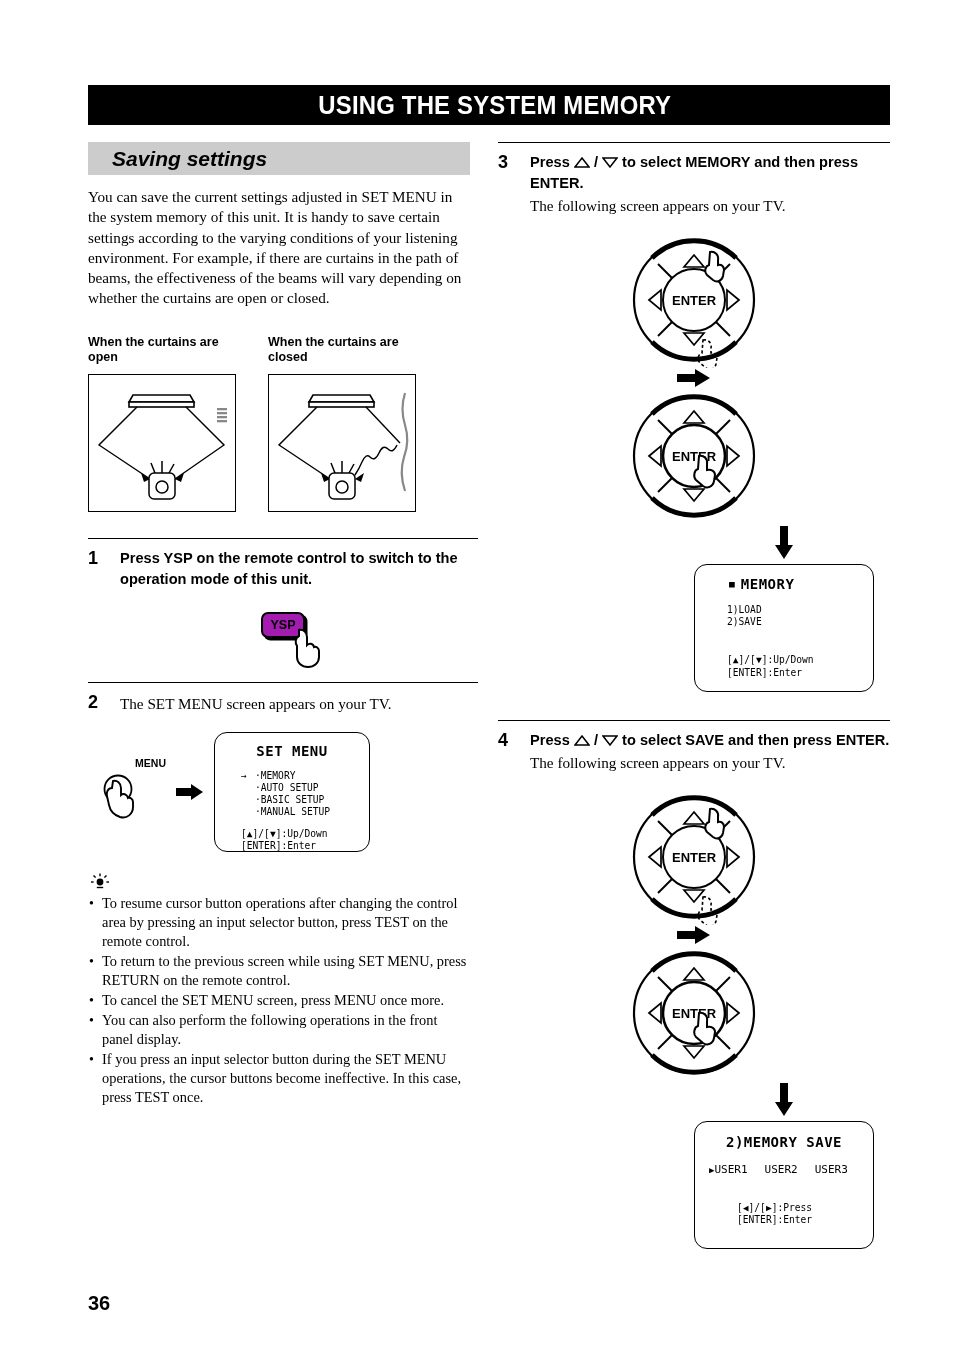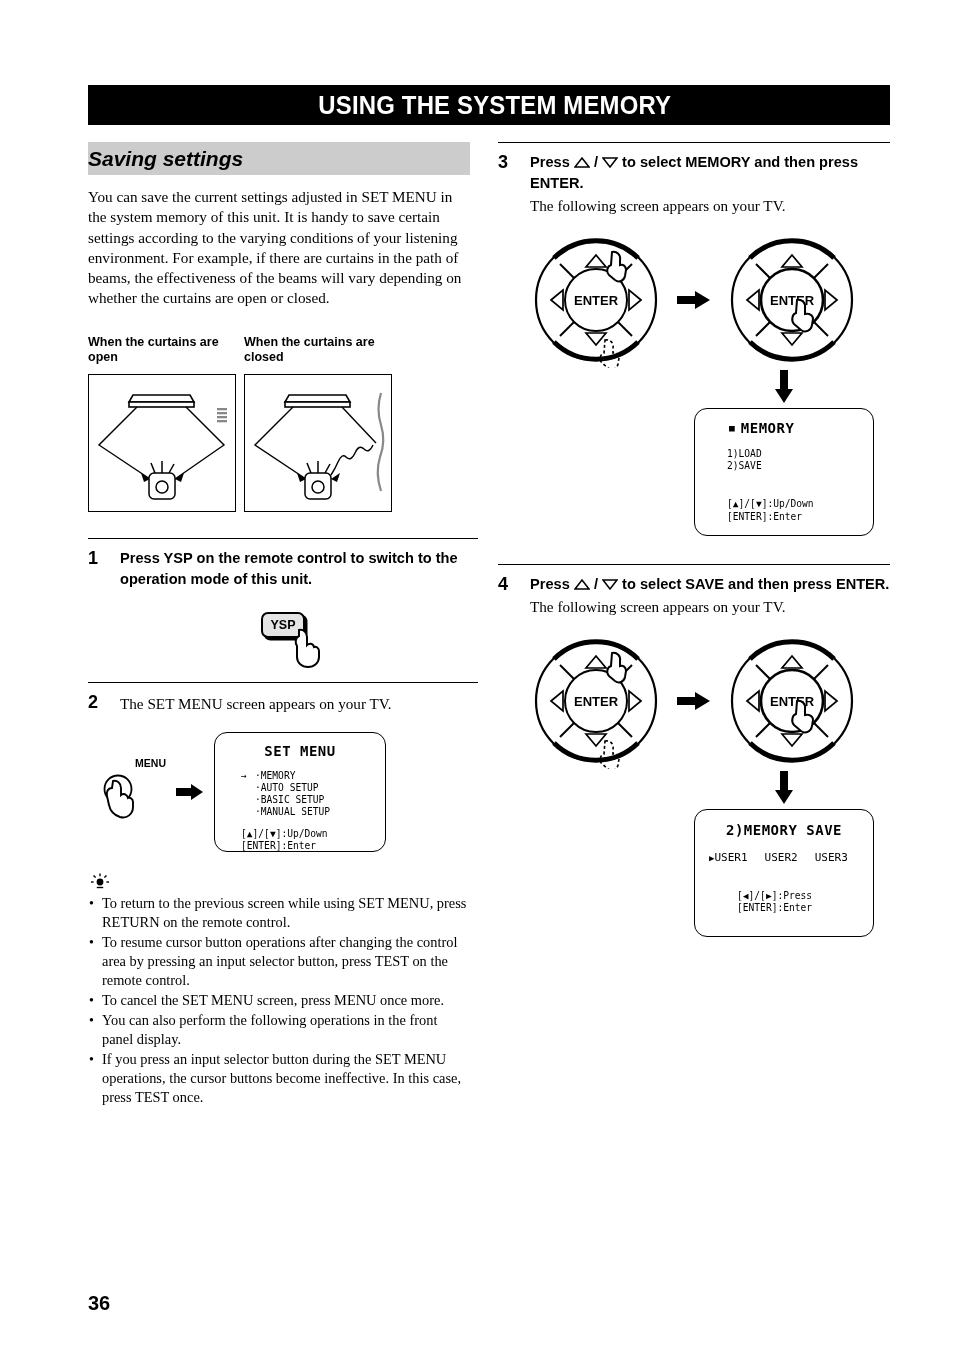--- a/index.html
+++ b/index.html
@@ -30,21 +30,21 @@
 
   
   .col-left { position:absolute; left:88px; top:142px; width:390px; }
   .col-right { position:absolute; left:498px; top:142px; width:392px; }
 
   
   .gray-head {
     background:#cccccc;
     height:33px;
     display:flex; align-items:center;
-    padding-left:0;
+    padding-left:24px;
     width:382px;
   }
   .gray-head-text {
     font-family:"Liberation Sans", sans-serif;
     font-weight:bold; font-style:italic;
     font-size:21px;
   }
 
   
   .para {
@@ -52,21 +52,21 @@
     font-size:15.2px;
     line-height:20.3px;
     margin-top:12px;
     width:382px;
     text-align:left;
   }
 
   
   .curtain-row {
     display:flex;
-    gap:8px;
+    gap:32px;
     margin-top:26px;
   }
   .curtain-block { width:148px; }
   .curtain-cap {
     font-family:"Liberation Sans", sans-serif;
     font-weight:bold;
     font-size:12.5px;
     line-height:15px;
     height:32px;
     margin-bottom:7px;
@@ -111,21 +111,21 @@
     margin-top:2px;
   }
   .tri { display:inline-block; vertical-align:-1px; }
 
   
   .ysp-wrap { display:flex; justify-content:center; margin-top:22px; position:relative; height:56px;}
   .ysp-btn {
     width:44px; height:26px;
     border:2.4px solid #000;
     border-radius:7px;
-    background:#e5e5e5;
+    background:#a21caf;
     display:flex; align-items:center; justify-content:center;
     font-family:"Liberation Sans", sans-serif;
     font-weight:bold; font-size:12.5px;
     position:relative;
     box-shadow:2.5px 2.5px 0 #000;
   }
 
   
   .menu-row {
     display:flex; align-items:center; margin-top:18px; gap:10px;
@@ -141,21 +141,21 @@
     width:28px; height:18px; flex:0 0 28px;
   }
 
   
   .osd {
     border:1.8px solid #000;
     border-radius:13px;
     background:#fff;
     position:relative;
   }
-  .osd-setmenu { width:172px; height:120px; }
+  .osd-setmenu { width:156px; height:120px; }
   .osd-memory  { width:180px; height:128px; }
   .osd-save    { width:180px; height:128px; }
   .osd-txt {
     font-family:"DejaVu Sans Mono", monospace;
     font-size:9.6px;
     line-height:12.2px;
     white-space:pre;
   }
   .osd-title {
     font-family:"DejaVu Sans Mono", monospace;
@@ -181,21 +181,21 @@
   }
   .tip-list li:before {
     content:"\2022";
     position:absolute; left:1px; top:0;
     font-size:14px;
   }
 
   
   .wheel-group {
     display:flex; align-items:center; justify-content:center;
-    margin-top:16px; position:relative;
+    margin-top:16px; position:relative;flex-direction:column;
   }
   .wheel-arrow-col { width:60px; display:flex; justify-content:center;}
   .down-arrow-wrap {
     display:flex; justify-content:flex-end;
     width:392px; padding-right:96px;
     margin-top:2px;
   }
   .osd-wrap { display:flex; justify-content:flex-end; width:392px; padding-right:16px; margin-top:4px;}
 
   
@@ -339,22 +339,22 @@
       <g stroke="#000" stroke-width="1.4">
         <path d="M12,1.5 L12,4.2"></path>
         <path d="M5.5,3.5 L7.6,5.6"></path>
         <path d="M18.5,3.5 L16.4,5.6"></path>
         <path d="M3,10 L5.6,10"></path>
         <path d="M21,10 L18.4,10"></path>
         <path d="M8.8,15.5 L15.2,15.5"></path>
       </g>
     </svg>
     <ul class="tip-list">
+      <li>To resume cursor button operations after changing the control area by pressing an input selector button, press TEST on the remote control.</li>
       <li>To return to the previous screen while using SET MENU, press RETURN on the remote control.</li>
-      <li>To resume cursor button operations after changing the control area by pressing an input selector button, press TEST on the remote control.</li>
       <li>To cancel the SET MENU screen, press MENU once more.</li>
       <li>You can also perform the following operations in the front panel display.</li>
       <li>If you press an input selector button during the SET MENU operations, the cursor buttons become ineffective. In this case, press TEST once.</li>
     </ul>
   </div>
 </div>
 
 <div class="col-right">
 
   <div class="step-rule right" style="margin-top:0;"></div>

